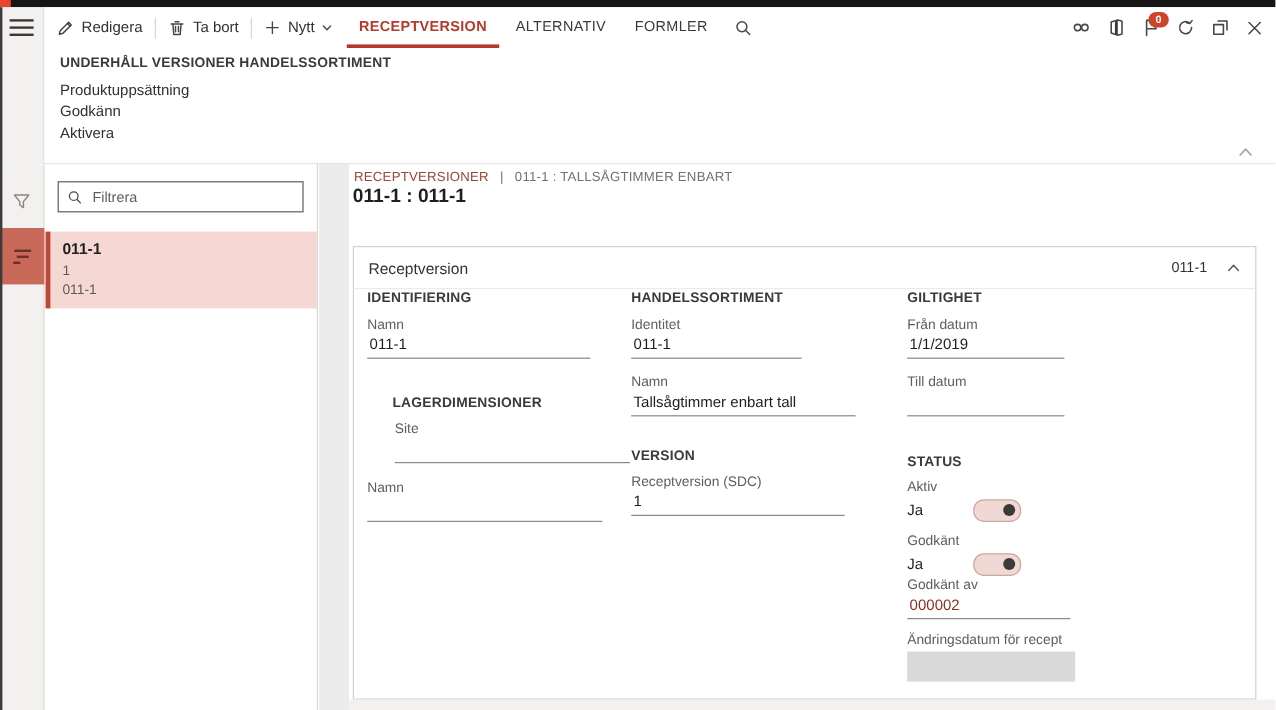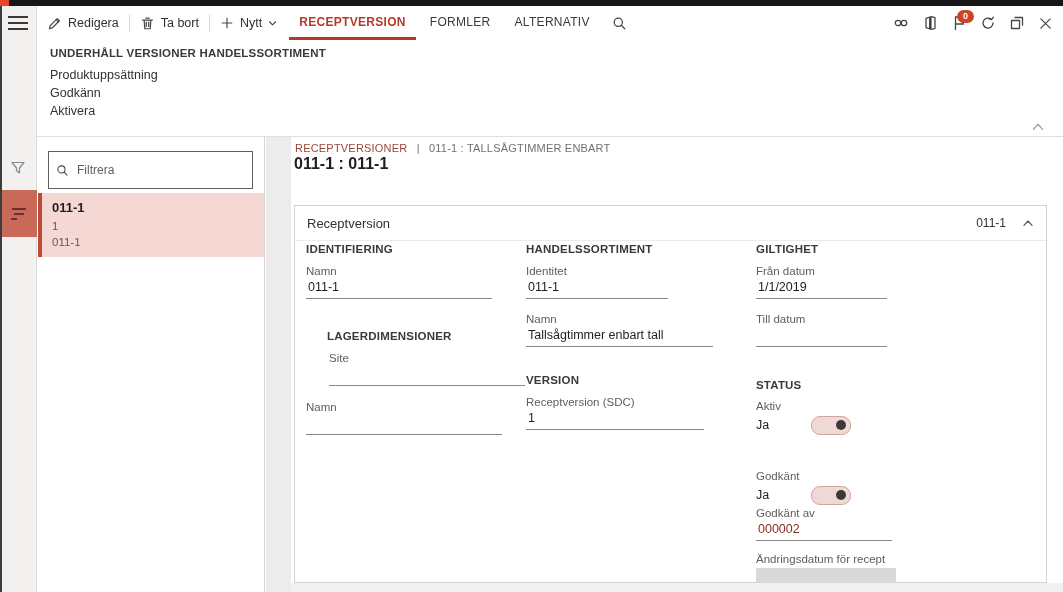--- a/index.html
+++ b/index.html
@@ -38,21 +38,21 @@
   #ap-collapse{position:absolute;right:18px;bottom:5px;cursor:pointer;}
 
   
   #left-rail{position:absolute;left:0;top:137px;width:37px;bottom:0;background:#f2f1f0;border-right:1px solid #dddbd9;box-sizing:border-box;}
   #rail-filter{margin:24px auto 0;width:16px;cursor:pointer;}
   #rail-list{position:absolute;left:0;top:53px;width:37px;height:47px;background:#c9695a;cursor:pointer;}
   #rail-list .ln{height:2px;background:#6b3028;margin:0 auto 3px;}
 
   
   #list-panel{position:absolute;left:38px;top:137px;width:227px;bottom:0;background:#fff;border-right:1px solid #d8d6d4;box-sizing:border-box;}
-  #filter-box{position:absolute;left:10px;top:14px;width:205px;height:38px;border:1px solid #605e5c;background:#fff;
+  #filter-box{position:absolute;left:10px;top:14px;width:205px;height:26px;border:1px solid #605e5c;background:#fff;
               display:flex;align-items:center;gap:6px;padding:0 7px;box-sizing:border-box;}
   #filter-box input{border:none;outline:none;flex:1;font-family:inherit;font-size:12px;color:#323130;background:transparent;}
   #filter-box input::placeholder{color:#605e5c;opacity:1;}
   #nav-item{position:absolute;left:0;top:56px;width:226px;height:64px;background:#f5d8d3;border-left:4px solid #bd4a38;
             box-sizing:border-box;padding:7px 0 0 10px;cursor:pointer;}
   #nav-item .t1{font-size:13px;font-weight:700;color:#201f1e;margin-bottom:3px;}
   #nav-item .t2{font-size:11.5px;color:#5e5c5a;line-height:16px;}
 
   
   #splitter{position:absolute;left:266px;top:137px;width:25px;bottom:0;background:#edecec;cursor:col-resize;}
@@ -125,22 +125,22 @@
         </svg>
     </span>
     <span>Nytt</span>
     <span>
       <svg width="9" height="7" viewBox="0 0 10 8">
           <path class="stroke" d="M1.5 2l3.5 3.5L8.5 2" stroke="#797775"></path>
         </svg>
     </span>
   </div>
   <div class="tab active">RECEPTVERSION</div>
+  <div class="tab">ALTERNATIV</div>
   <div class="tab">FORMLER</div>
-  <div class="tab">ALTERNATIV</div>
   <div class="tbtn">
     <span>
       <svg width="15" height="15" viewBox="0 0 16 16">
           <circle class="stroke" cx="6.7" cy="6.7" r="4.4"></circle>
           <path class="stroke" d="M10.1 10.1l3.5 3.5"></path>
         </svg>
     </span>
   </div>
 </div>
 
@@ -294,21 +294,21 @@
       <div class="sec-h" style="margin-top:32px;">STATUS</div>
       <div style="margin-top:9px;">
         <div class="flabel">Aktiv</div>
         <div class="toggle-row">
           <span class="tval">Ja</span>
           <span class="toggle">
               <span class="knob"></span>
             </span>
         </div>
       </div>
-      <div style="margin-top:33px;">
+      <div style="margin-top:8px;">
         <div class="flabel">Godkänt</div>
         <div class="toggle-row">
           <span class="tval">Ja</span>
           <span class="toggle">
               <span class="knob"></span>
             </span>
         </div>
       </div>
       <div style="width:136px;">
         <div class="flabel">Godkänt av</div>

